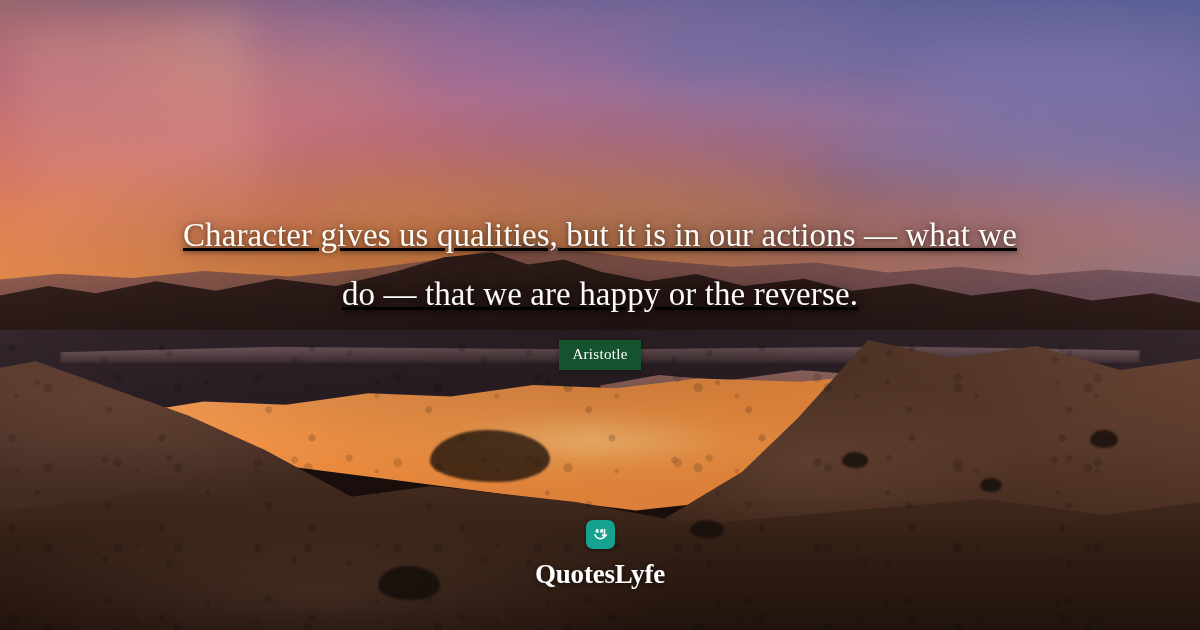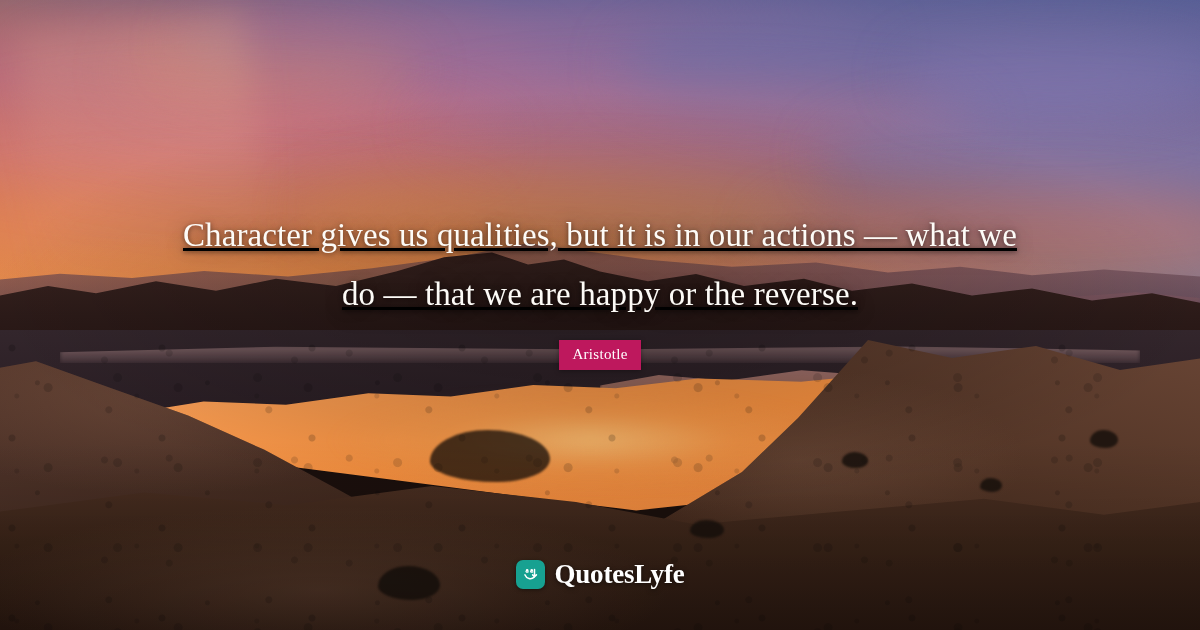--- a/index.html
+++ b/index.html
@@ -186,32 +186,32 @@
     text-align:center;
     color:#fdfbf7;
     font-size:33px;
     line-height:59px;
     letter-spacing:0.1px;
     text-shadow:0 1px 5px rgba(0,0,0,0.55), 0 0 22px rgba(0,0,0,0.32);
   }
   .author-wrap { margin-top:16px; }
   .author {
     display:inline-block;
-    background:#be185d;
+    background:#14532d;
     color:#ffffff;
     font-size:15px;
     line-height:1;
     padding:7px 13px 8px 13px;
     letter-spacing:0.3px;
     box-shadow:0 1px 5px rgba(0,0,0,0.35);
   }
 
   .logo {
     position:absolute; left:0; right:0; bottom:40px;
-    display:flex; justify-content:center; align-items:center; gap:10px;
+    display:flex; justify-content:flex-end; align-items:center; gap:10px;flex-direction:column;
   }
   .logo-mark {
     width:29px; height:29px; border-radius:7px;
     background:#17a191;
     display:flex; align-items:center; justify-content:center;
     box-shadow:0 1px 4px rgba(0,0,0,0.45);
   }
   .logo-text {
     color:#ffffff;
     font-size:27px;

